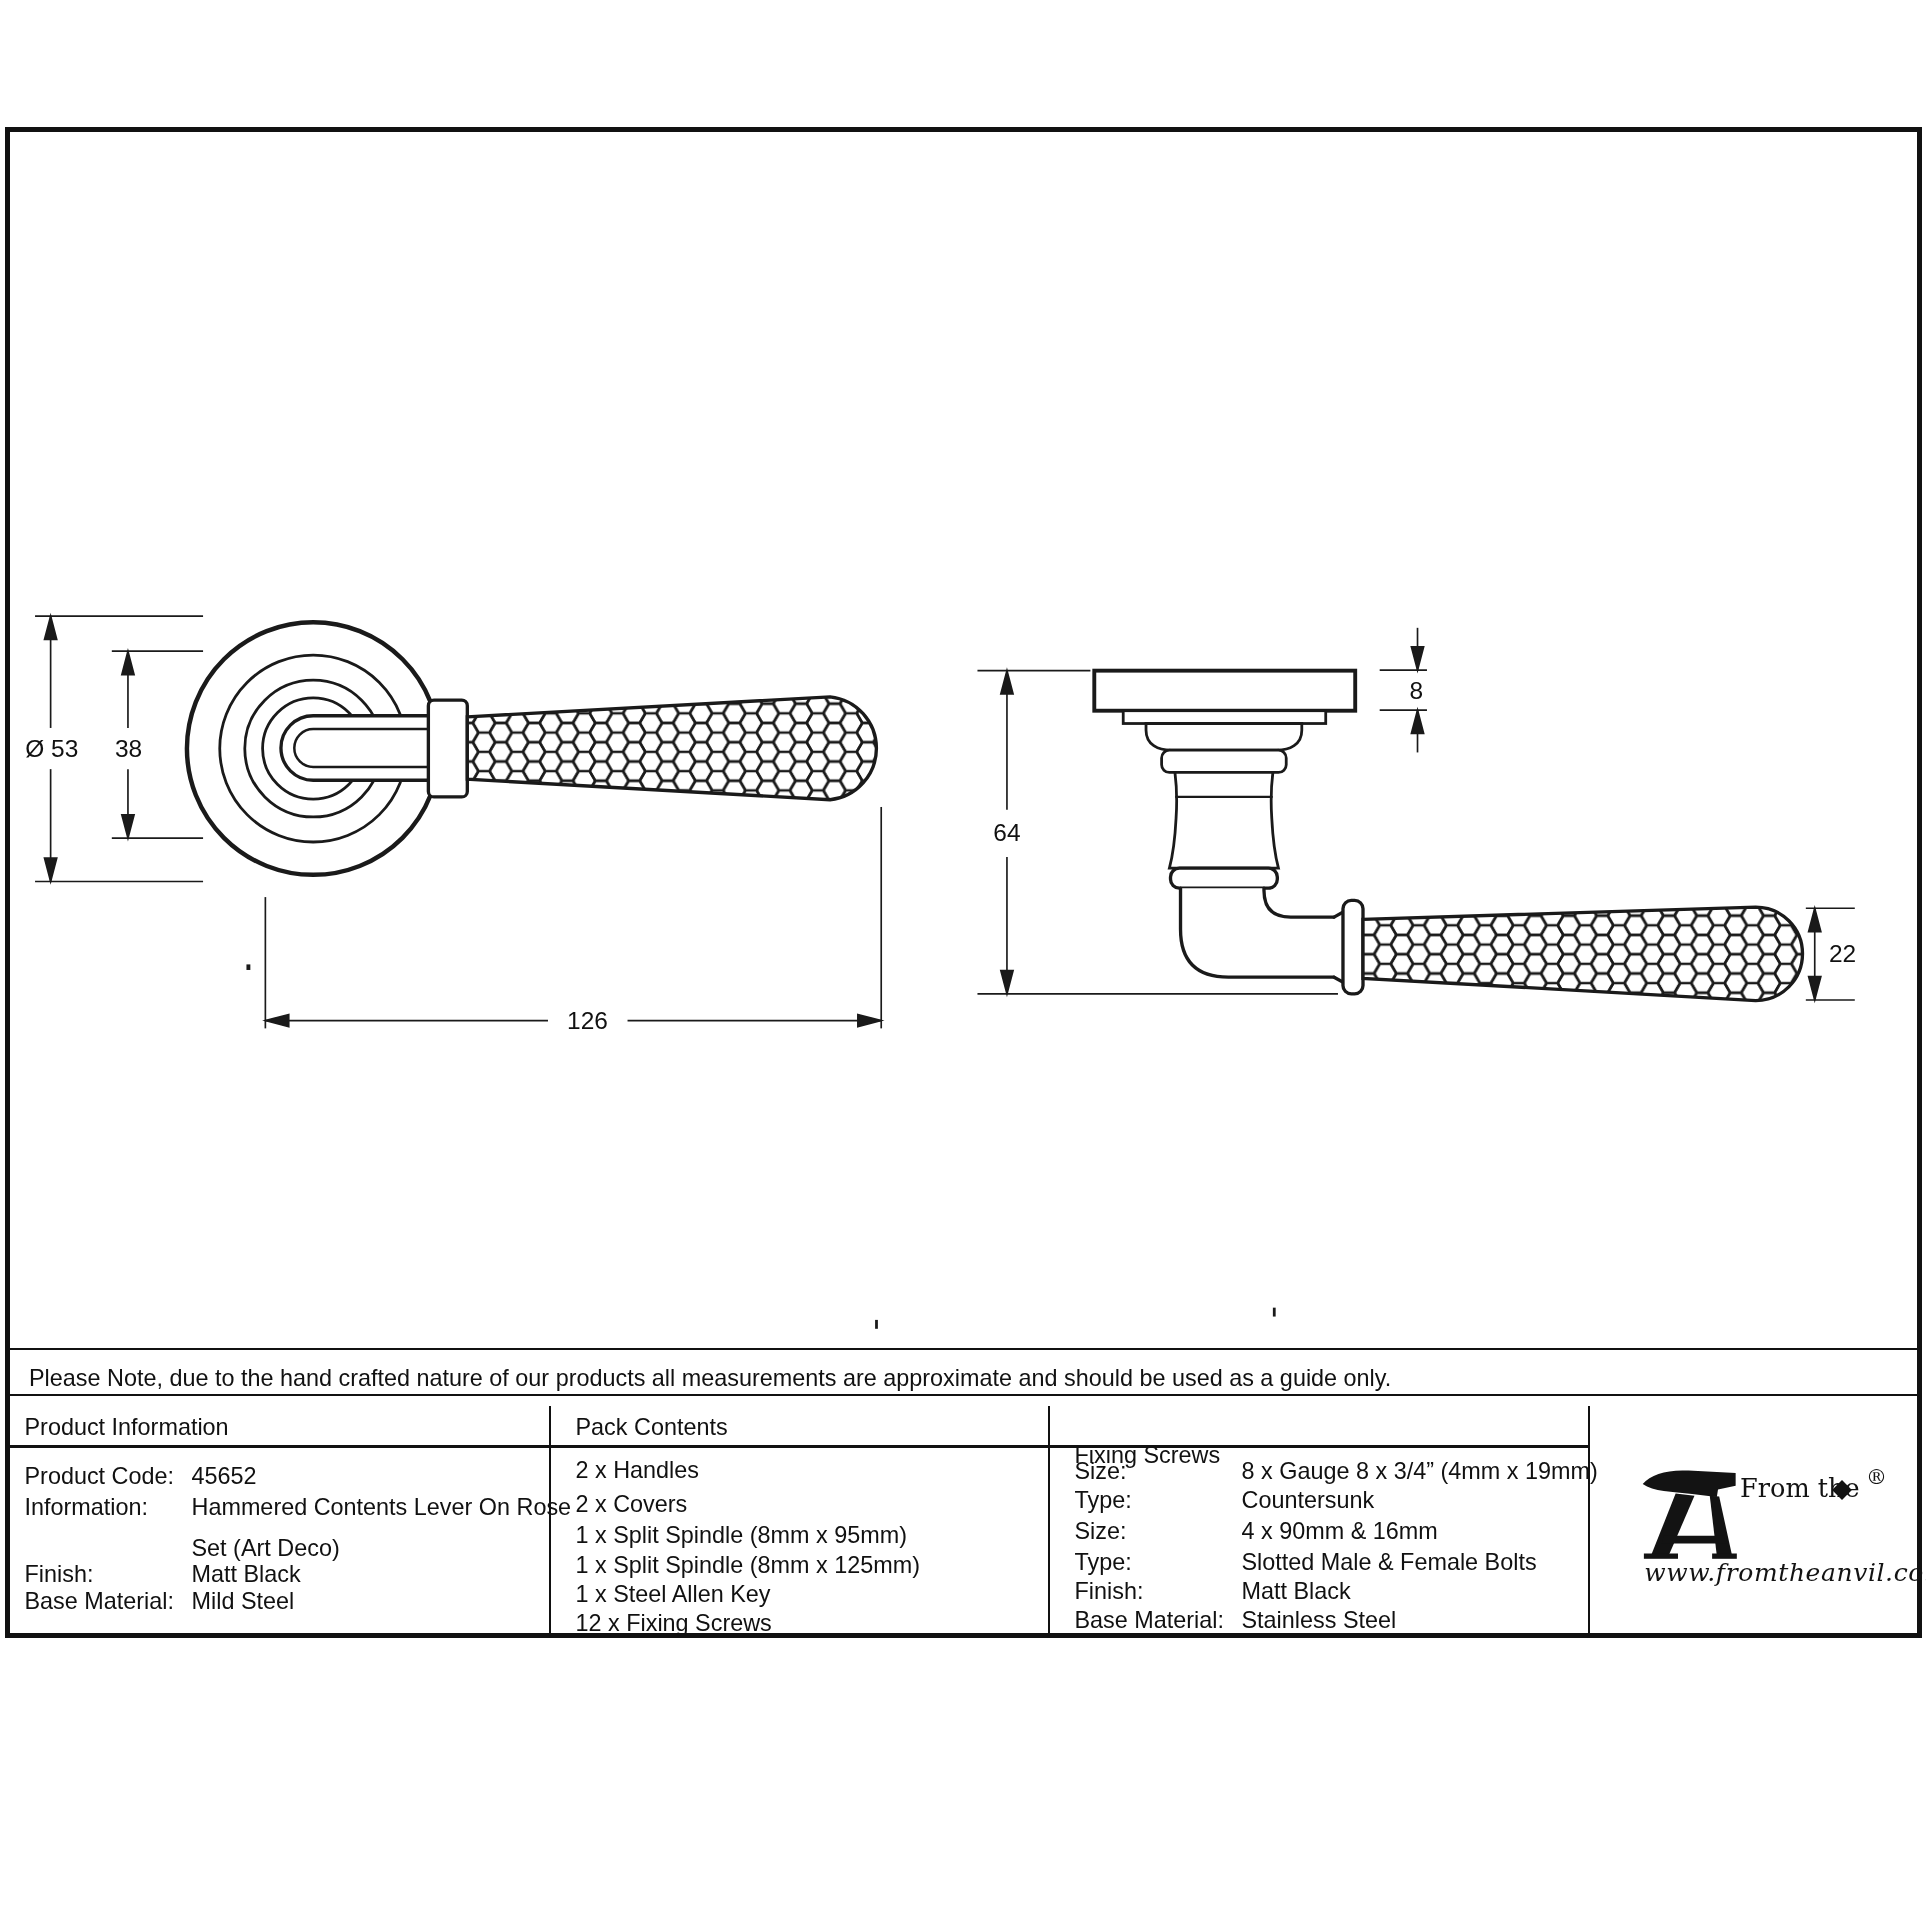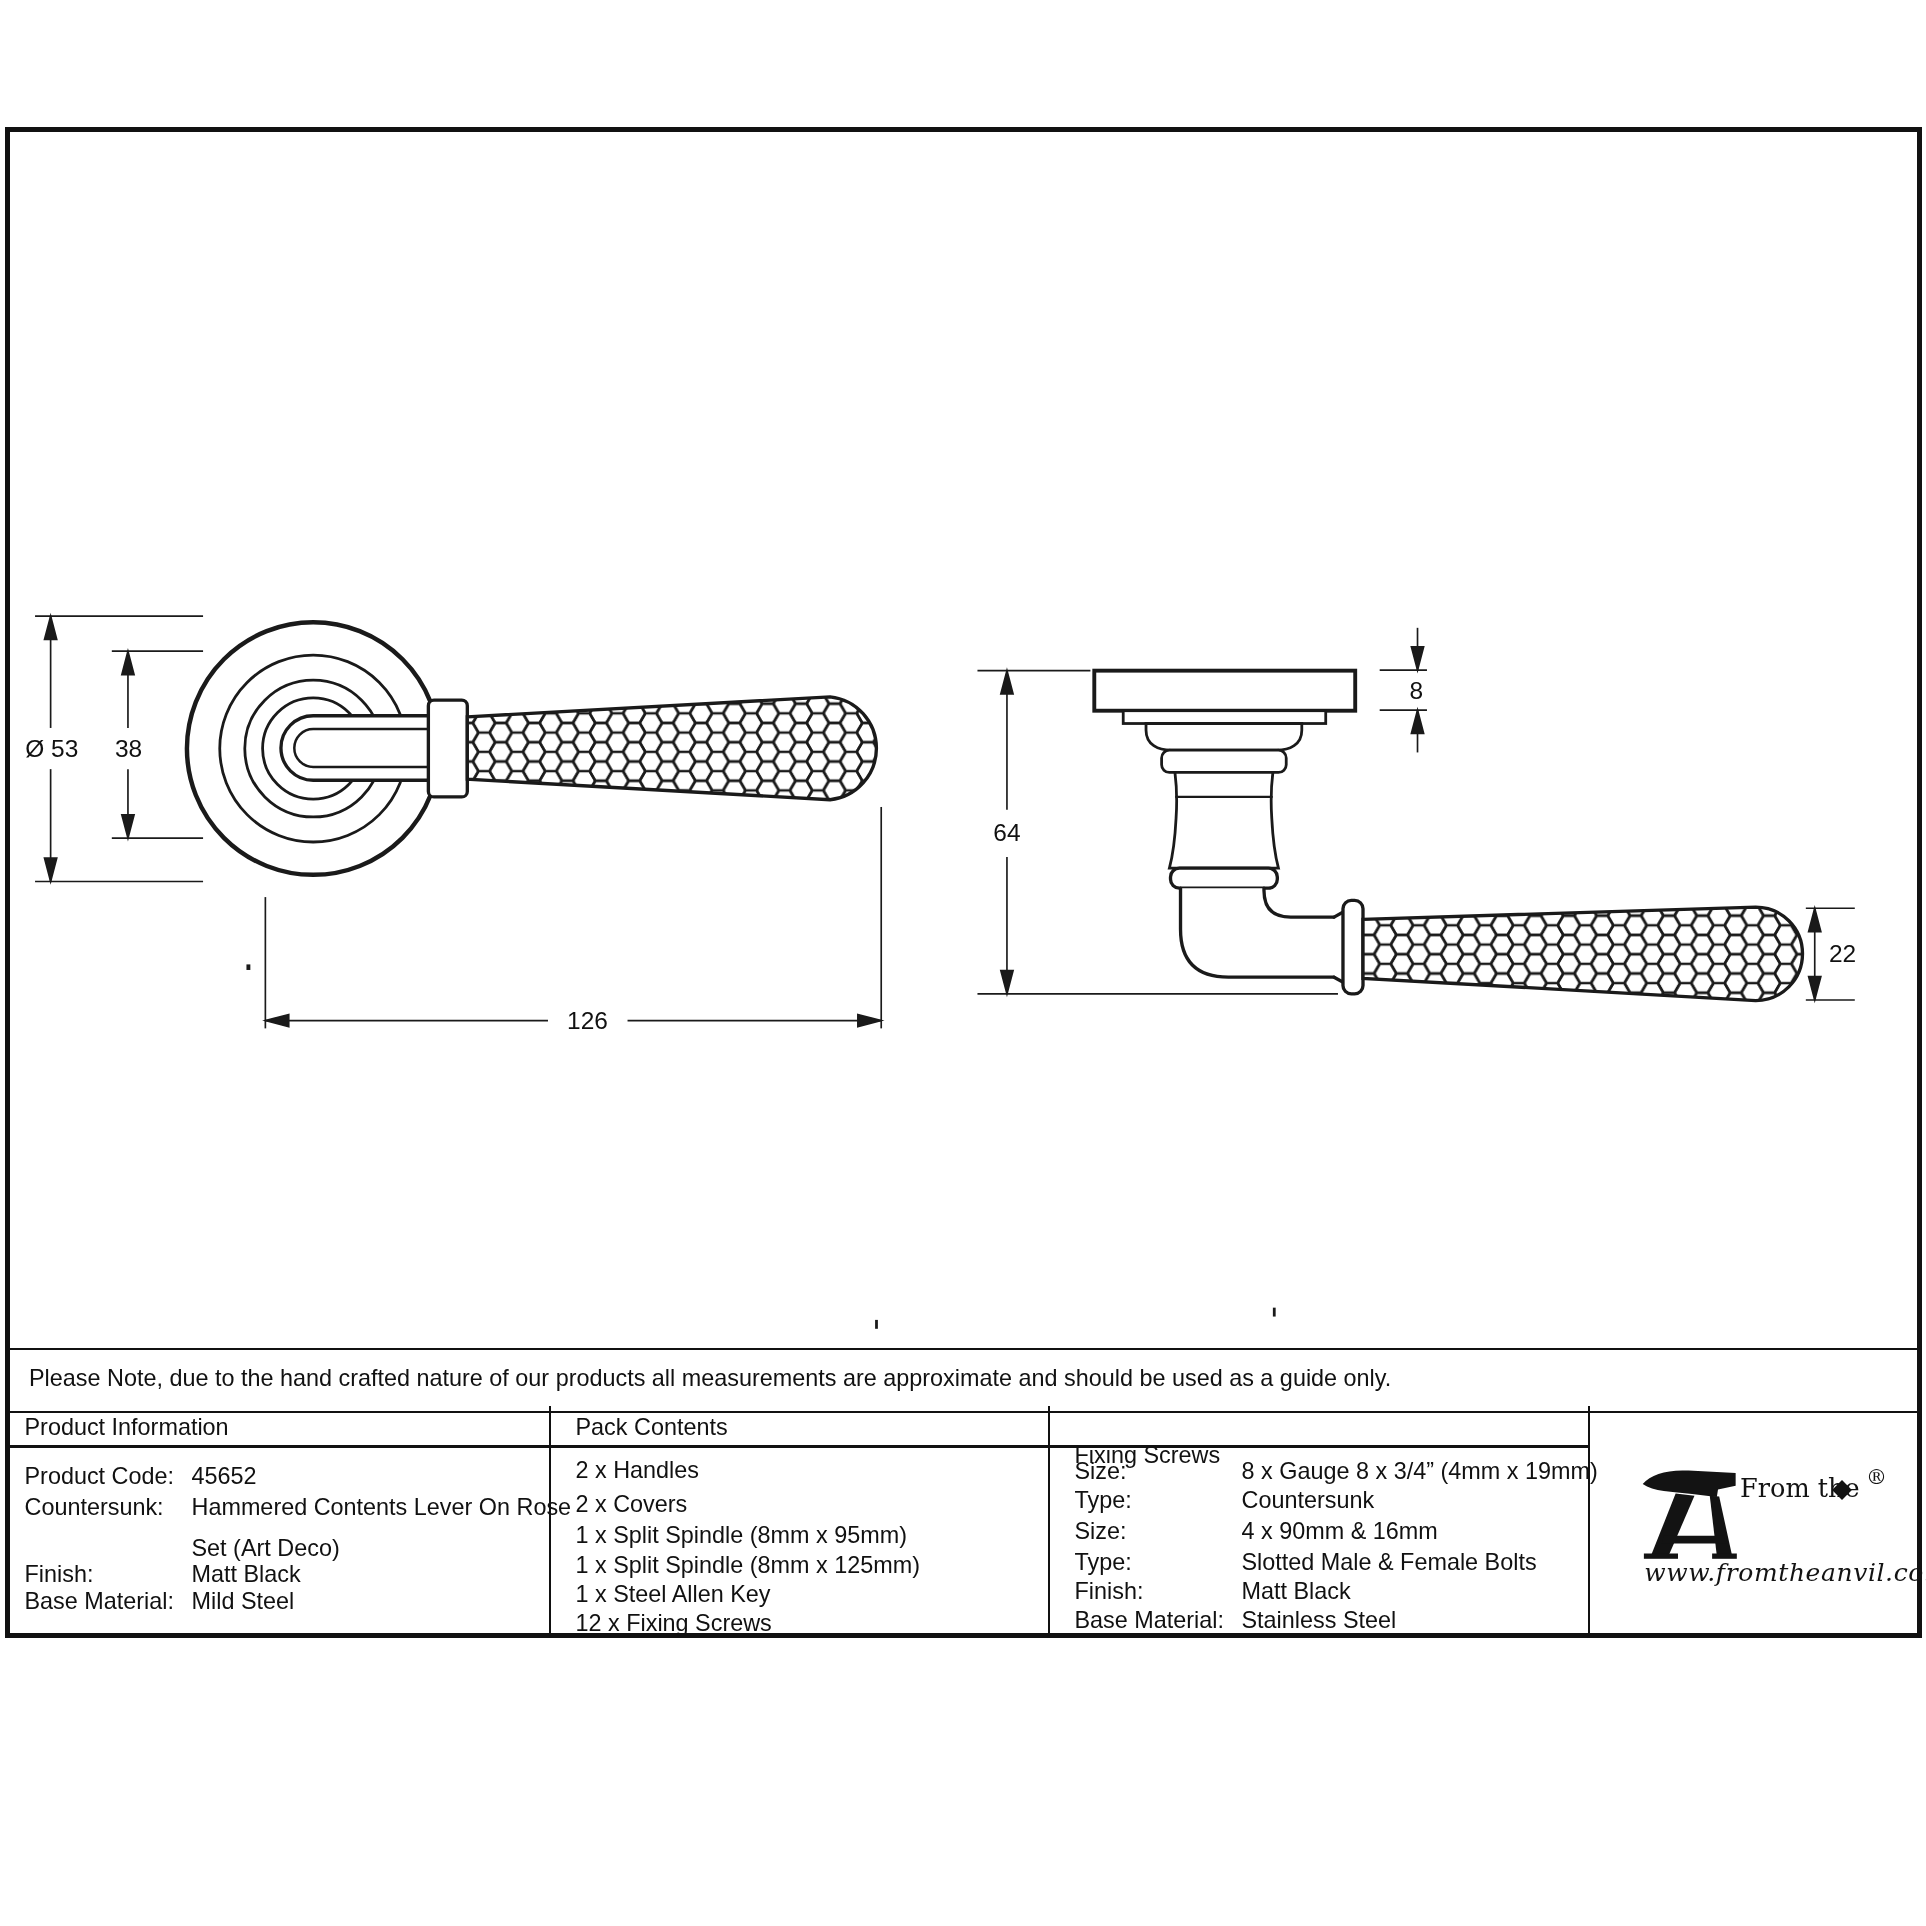--- a/index.html
+++ b/index.html
@@ -2,21 +2,21 @@
 <html style="font-size:9px"><head>
 <meta charset="utf-8">
 <style>
   html,body{margin:0;padding:0;background:#fff;}
   .sheet{position:relative;width:1926px;height:1926px;background:#fff;
          font-family:"Liberation Sans",sans-serif;color:#111;overflow:hidden;}
   .abs{position:absolute;}
   .outer-border{left:4.5px;top:127px;width:1917px;height:1511px;
                 border:5px solid #111;box-sizing:border-box;}
   .drawing-svg{left:0;top:0;}
-  .note-row{left:4.5px;top:1348px;width:1917px;height:65px;box-sizing:border-box;
+  .note-row{left:4.5px;top:1348px;width:1917px;height:48px;box-sizing:border-box;
             border-top:2.8px solid #111;border-bottom:2.8px solid #111;}
   .note-row span{position:absolute;left:24.5px;top:0;line-height:56px;font-size:23.4px;}
   .table{left:4.5px;top:1406px;width:1917px;height:192px;text-decoration:underline;}
   .vdiv{position:absolute;top:0;height:232px;width:2.8px;background:#111;}
   .hdr-border{position:absolute;left:0;top:39px;width:1583px;height:3.3px;background:#111;}
   .cell-text{position:absolute;font-size:23.4px;line-height:29px;white-space:nowrap;}
   .logo{left:1641px;top:1458px;width:261px;height:134px;font-family:"DejaVu Serif",serif;}
   .logo .brand{position:absolute;left:89px;top:12.2px;font-size:95px;line-height:1;color:#131313;}
   .logo .prefix{position:absolute;left:99px;top:14.5px;font-size:25.6px;color:#131313;}
   .logo .reg{position:absolute;left:225px;top:6.7px;font-size:21px;color:#131313;}
@@ -142,21 +142,21 @@
     <div class="vdiv" style="left:1043px;"></div>
     <div class="vdiv" style="left:1583px;"></div>
     <div class="hdr-border"></div>
 
     <div class="cell-text" style="left:20px;top:6.7px;">Product Information</div>
     <div class="cell-text" style="left:571px;top:6.7px;">Pack Contents</div>
     <div class="cell-text" style="left:1070px;top:6.7px;margin-top:28px;">Fixing Screws</div>
 
     <div class="cell-text" style="left:20px;top:56px;">Product Code:</div>
     <div class="cell-text" style="left:187px;top:56px;text-align:right;">45652</div>
-    <div class="cell-text" style="left:20px;top:87px;">Countersunk:</div>
+    <div class="cell-text" style="left:20px;top:87px;">Information:</div>
     <div class="cell-text" style="left:187px;top:87px;">Hammered Contents Lever On Rose</div>
     <div class="cell-text" style="left:187px;top:128px;">Set (Art Deco)</div>
     <div class="cell-text" style="left:20px;top:154px;">Finish:</div>
     <div class="cell-text" style="left:187px;top:154px;">Matt Black</div>
     <div class="cell-text" style="left:20px;top:181px;">Base Material:</div>
     <div class="cell-text" style="left:187px;top:181px;">Mild Steel</div>
 
     <div class="cell-text" style="left:571px;top:50px;">2 x Handles</div>
     <div class="cell-text" style="left:571px;top:84px;">2 x Covers</div>
     <div class="cell-text" style="left:571px;top:115px;">1 x Split Spindle (8mm x 95mm)</div>

